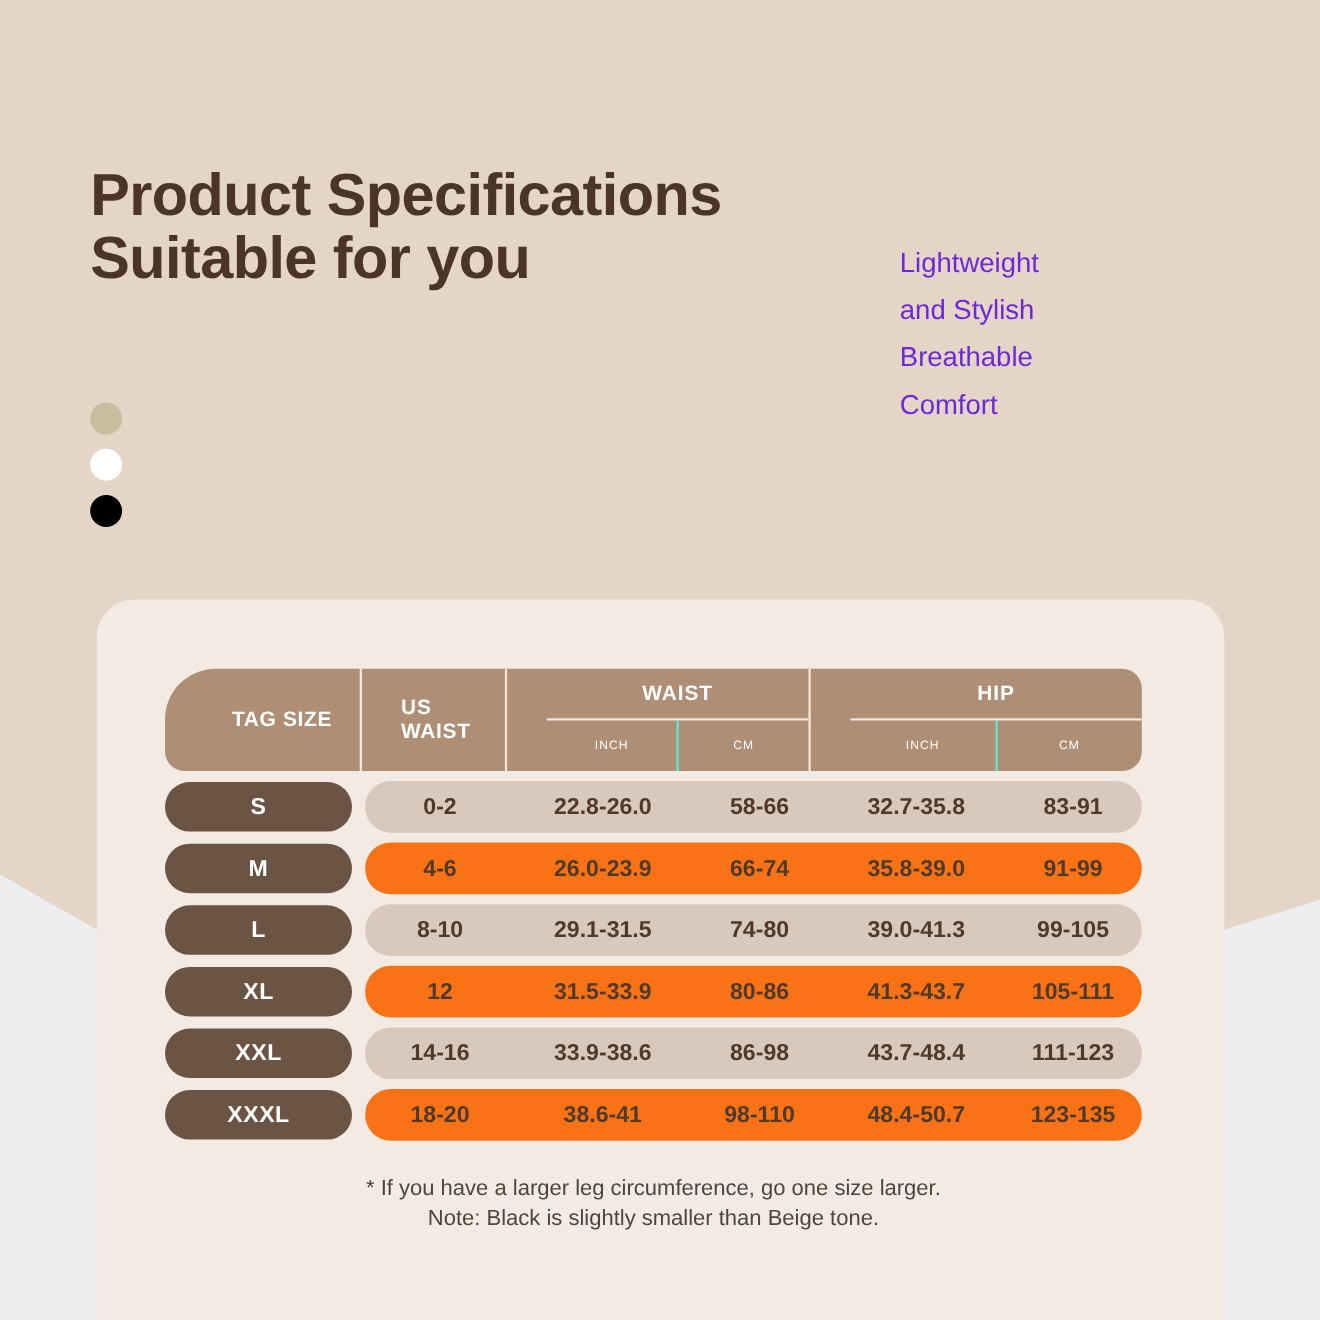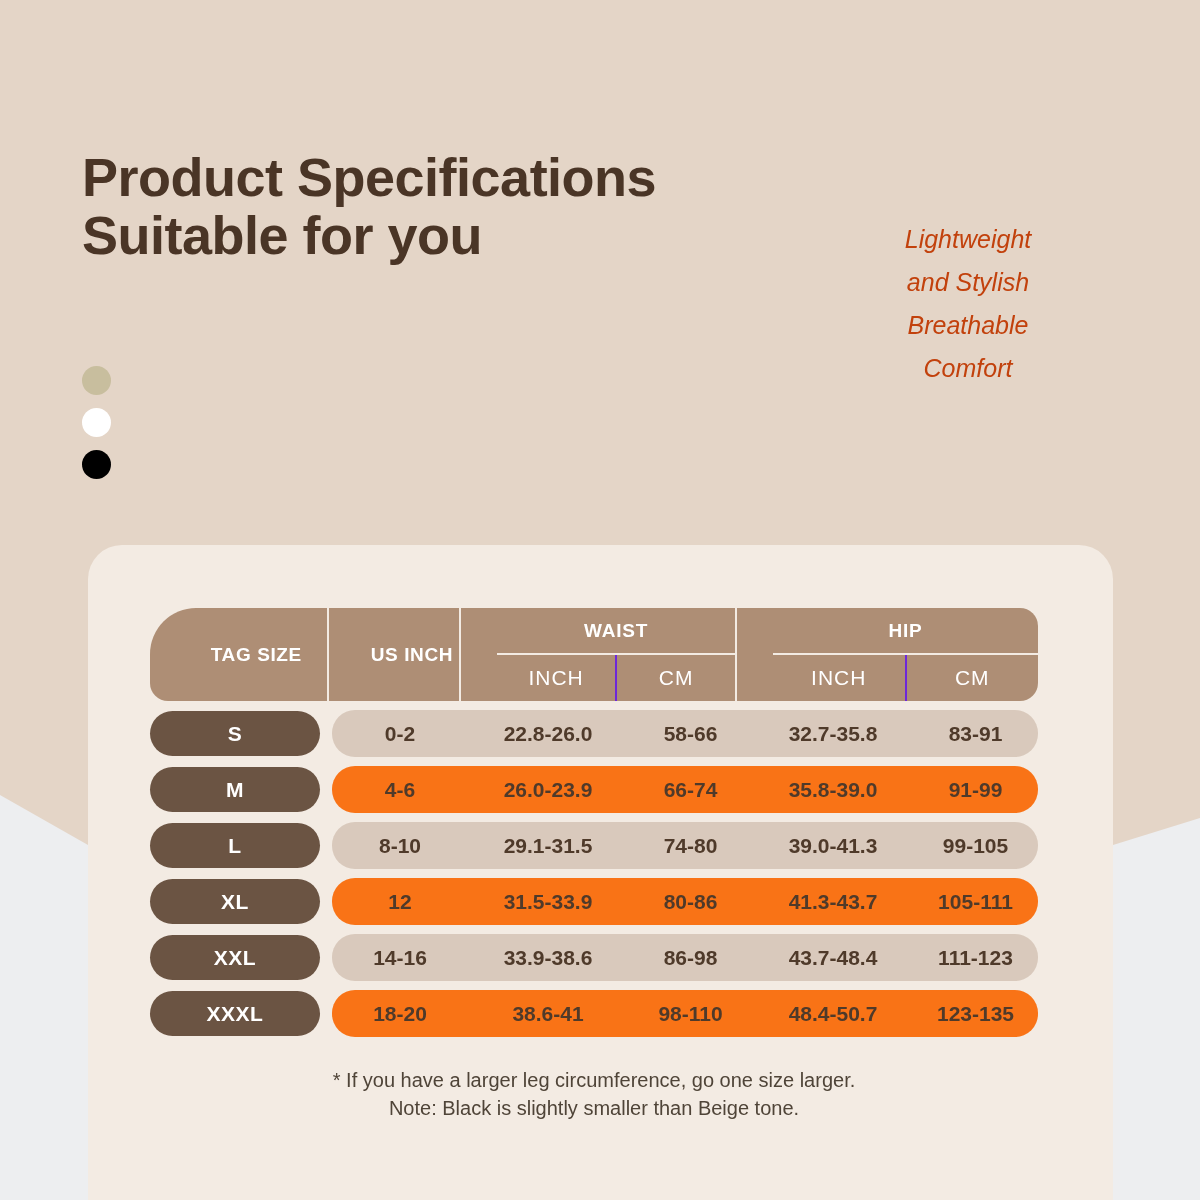--- a/index.html
+++ b/index.html
@@ -56,25 +56,24 @@
     letter-spacing: -0.5px;
   }
   .heading .line { display: block; }
 
   
   .feature-text {
     position: absolute;
     right: 82px;
     top: 218px;
     width: 300px;
-    text-align: center;
+    text-align: left;
     font-size: 25px;
     line-height: 1.72;
-    color: #c2410c;
-    font-style: italic;
+    color: #6d28d9;
   }
   .feature-text .fline { display: block; }
 
   
   .swatches {
     position: absolute;
     left: 82px;
     top: 366px;
   }
   .swatch {
@@ -136,26 +135,26 @@
   .th-group-subs {
     display: flex;
     width: 100%;
     height: 46px;
   }
   .th-sub {
     flex: 1;
     display: flex;
     align-items: center;
     justify-content: center;
-    font-size: 21px;
+    font-size: 11px;
     font-weight: 400;
     letter-spacing: 1px;
     box-sizing: border-box;
   }
-  .th-sub + .th-sub { border-left: 2px solid #6d28d9; }
+  .th-sub + .th-sub { border-left: 2px solid #5eead4; }
 
   .trow {
     display: flex;
     height: 47px;
     margin-top: 9px;
     align-items: stretch;
   }
   .trow .cell {
     display: flex;
     align-items: center;
@@ -235,21 +234,21 @@
     <div class="swatch" style="background: rgb(200, 190, 158);"></div>
     <div class="swatch" style="background: rgb(255, 255, 255);"></div>
     <div class="swatch" style="background: rgb(0, 0, 0);"></div>
   </div>
 
   <div class="size-table">
 
     <div class="thead">
       <div class="thead-inner">
         <div class="th-cell th-tag">TAG SIZE</div>
-        <div class="th-cell th-us">US INCH</div>
+        <div class="th-cell th-us">US WAIST</div>
         <div class="th-cell th-group">
           <div class="th-group-title">WAIST</div>
           <div class="th-group-subs">
             <div class="th-sub">INCH</div>
             <div class="th-sub">CM</div>
           </div>
         </div>
         <div class="th-cell th-group hip">
           <div class="th-group-title">HIP</div>
           <div class="th-group-subs">

